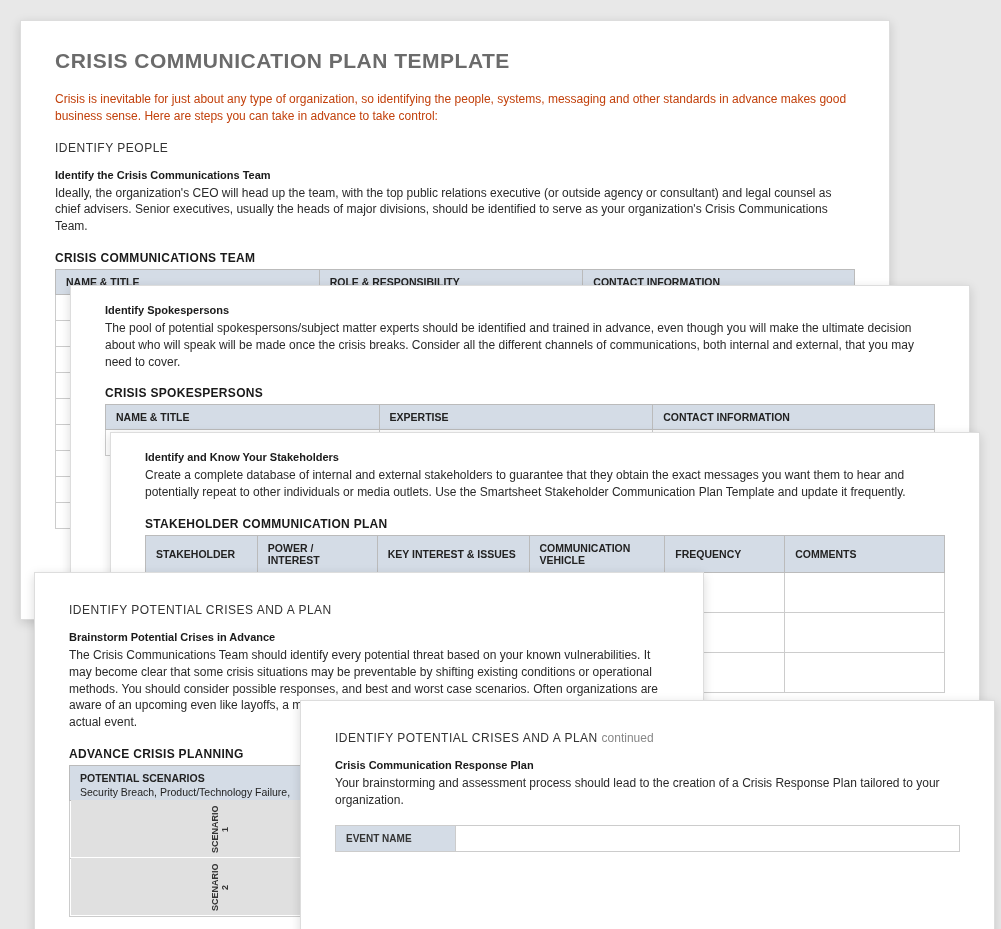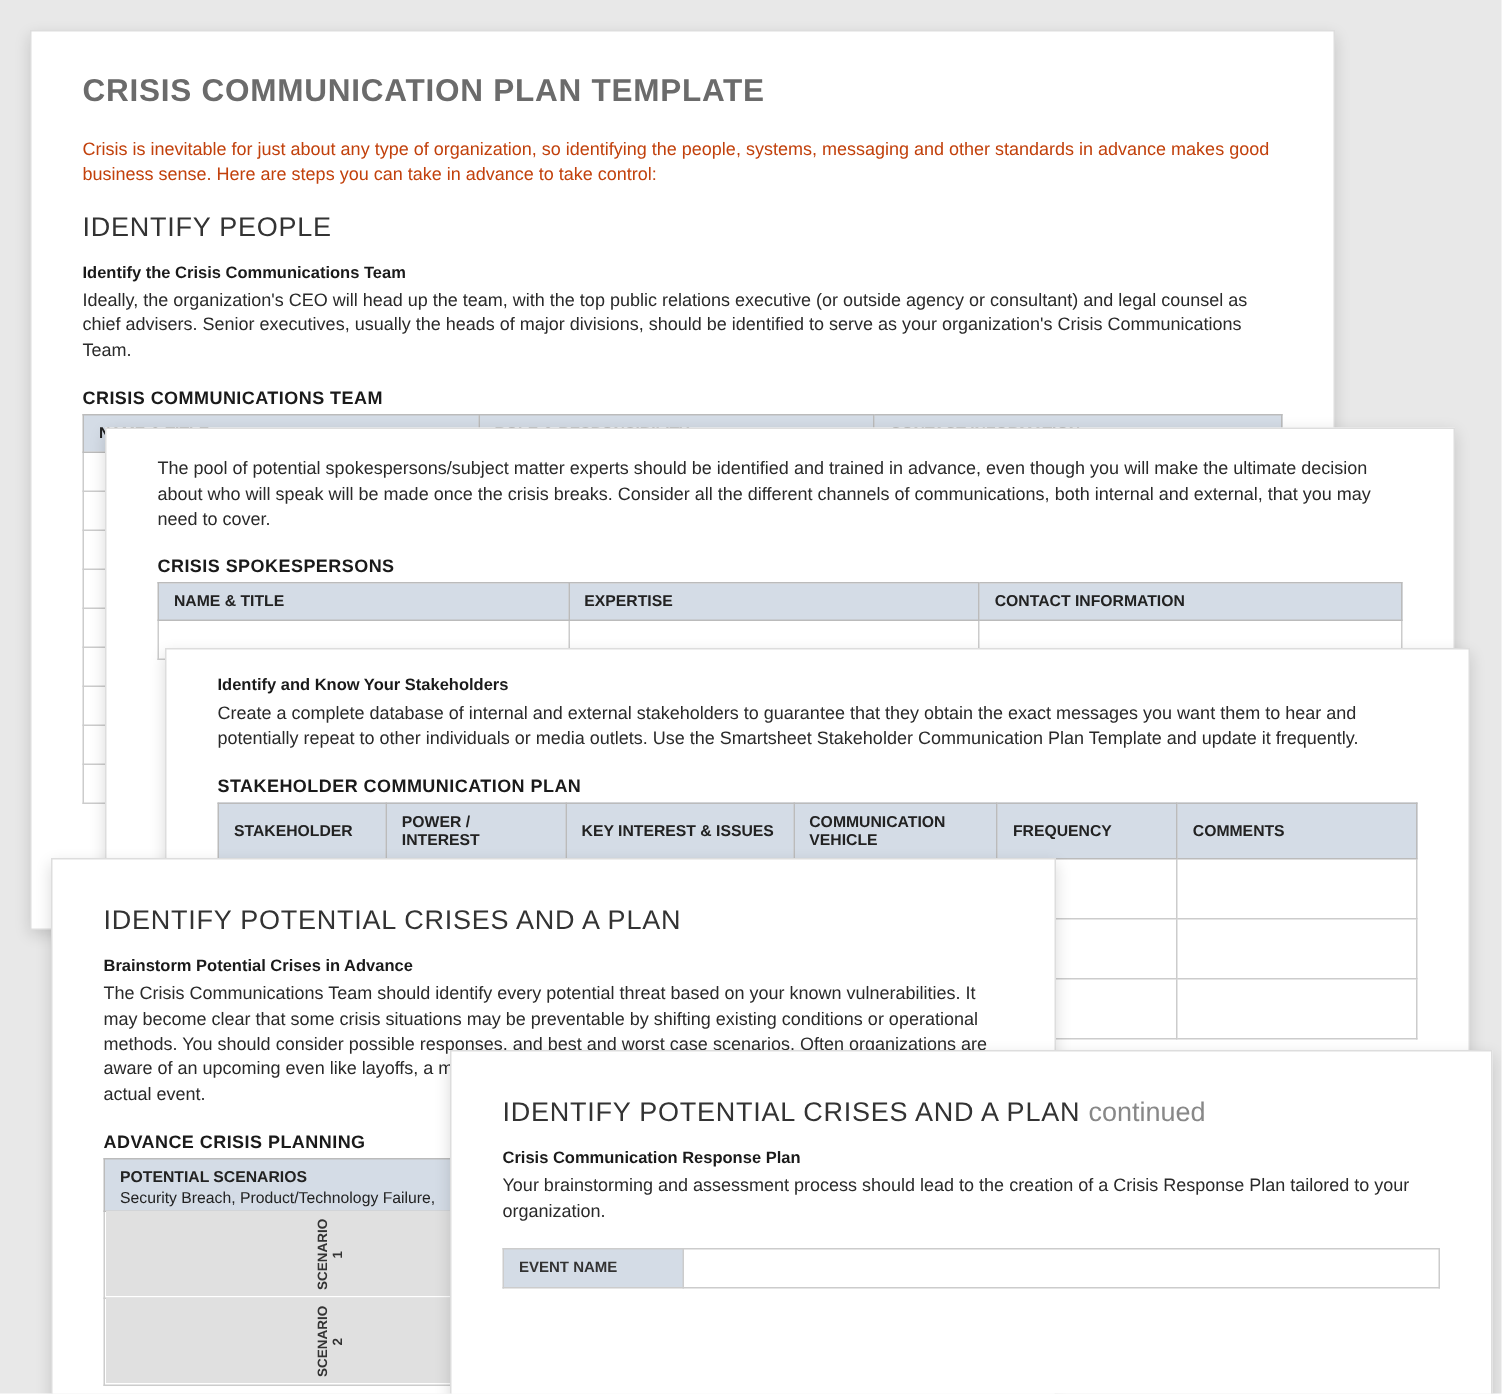--- a/index.html
+++ b/index.html
@@ -25,21 +25,21 @@
     color: #6b6b6b;
     margin-bottom: 18px;
   }
   .intro {
     font-size: 12px;
     color: #c2410c;
     line-height: 1.4;
     margin-bottom: 16px;
   }
   .section-heading {
-    font-size: 18px;
+    font-size: 12px;
     font-weight: 400;
     letter-spacing: 0.5px;
     color: #333;
     margin-bottom: 14px;
     margin-top: 8px;
   }
   .section-heading .cont {
     font-weight: 300;
     color: #888;
     letter-spacing: 0;
@@ -162,20 +162,21 @@
     <tr>
           <td></td>
           <td></td>
           <td></td>
         </tr>
   </tbody>
     </table>
 </div>
 
 <div class="page" style="left:70px; top:285px; width:900px; height:430px; z-index:2; padding-top:18px;">
+  <div class="sub-heading">Identify Spokespersons</div>
   <div class="body-text">The pool of potential spokespersons/subject matter experts should be identified and trained in advance, even though you will make the ultimate decision about who will speak will be made once the crisis breaks. Consider all the different channels of communications, both internal and external, that you may need to cover.</div>
   <div class="table-label">CRISIS SPOKESPERSONS</div>
   <table>
     <tbody>
         <tr>
       <th style="width:33%">NAME &amp; TITLE</th>
       <th style="width:33%">EXPERTISE</th>
       <th>CONTACT INFORMATION</th>
     </tr>
     <tr>

